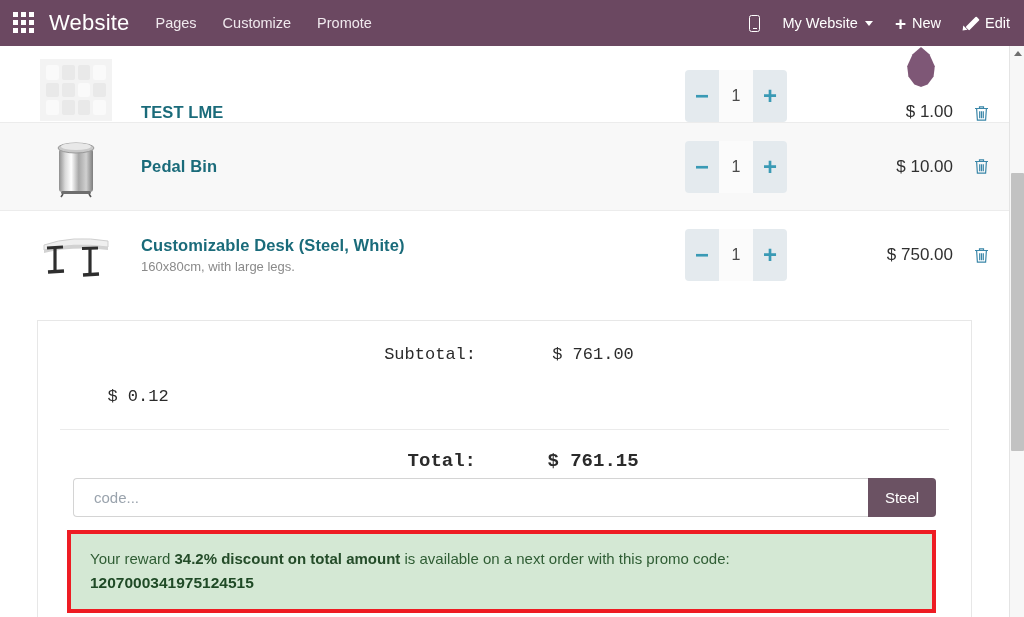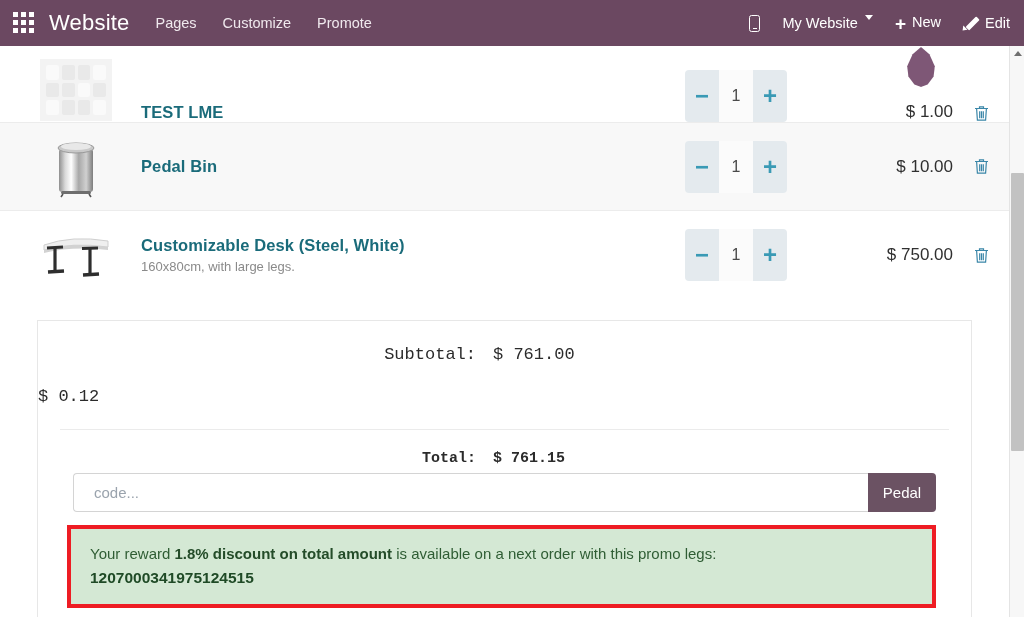--- a/index.html
+++ b/index.html
@@ -32,21 +32,21 @@
   }
   .menu-item {
     margin-left: 26px; font-size: 14.5px; color: #f0e9ee;
     white-space: nowrap; cursor: pointer;
   }
   .topbar-right {
     margin-left: auto; display: flex; align-items: center;
     padding-right: 14px;
   }
   .tb-btn {
-    display: flex; align-items: flex-start; gap: 6px;
+    display: flex; align-items: center; gap: 6px;
     margin-left: 22px; font-size: 14.5px; color: #ffffff;
     white-space: nowrap; cursor: pointer;
   }
   .phone-ico {
     width: 11px; height: 17px; border: 1.6px solid #ffffff;
     border-radius: 2.5px; position: relative;
   }
   .phone-ico::after {
     content:""; position: absolute; bottom: 1.5px; left: 50%;
     transform: translateX(-50%); width: 4px; height: 1.4px; background: #fff;
@@ -138,22 +138,22 @@
   
   .summary {
     margin: 21px 37px 0 37px; border: 1px solid #e7e7e7;
     background: #ffffff; padding: 24px 0 16px 0;
   }
   .sum-line {
     display: flex; align-items: baseline;
     font-size: 17px; color: #2b2b2b; margin-bottom: 23px; font-family: Liberation Mono, monospace;
   }
   .sum-label { width: 455px; text-align: right; padding-right: 17px; }
-  .sum-value { width: 200px; text-align: left; }
-  .sum-total { font-weight: bold; font-size: 15px; margin-bottom: 6px; }
+  .sum-value { width: 200px; text-align: center; }
+  .sum-total { font-weight: bold; font-size: 19px; margin-bottom: 6px; }
   .divider { border-top: 1px solid #ebebeb; margin: 0 22px 20px 22px; }
 
   
   .promo-wrap {
     display: flex; margin: 0 35px 0 35px; height: 39px;
   }
   .promo-input {
     flex: 1; border: 1px solid #d4d4d4; border-right: none;
     border-radius: 4px 0 0 4px; padding: 0 20px;
     font-size: 15px; font-family: "Liberation Sans", sans-serif;
@@ -359,26 +359,26 @@
       <div class="sum-value">$ 0.12</div>
     </div>
     <div class="divider"></div>
     <div class="sum-line sum-total">
       <div class="sum-label">Total:</div>
       <div class="sum-value">$ 761.15</div>
     </div>
 
     <div class="promo-wrap">
       <input class="promo-input" type="text" placeholder="code..." style="">
-      <button class="apply-btn">Pedal</button>
+      <button class="apply-btn">Steel</button>
     </div>
 
     <div class="reward-outline">
       <div class="reward-alert">
-        <span>Your reward </span><b>1.8% discount on total amount</b><span> is available on a next order with this promo legs:</span>
+        <span>Your reward </span><b>34.2% discount on total amount</b><span> is available on a next order with this promo code:</span>
         <div class="reward-code">1207000341975124515</div>
       </div>
     </div>
   </div>
 </div>
 
 <div class="scrollbar">
   <div class="sb-up">
       <i></i>
     </div>

